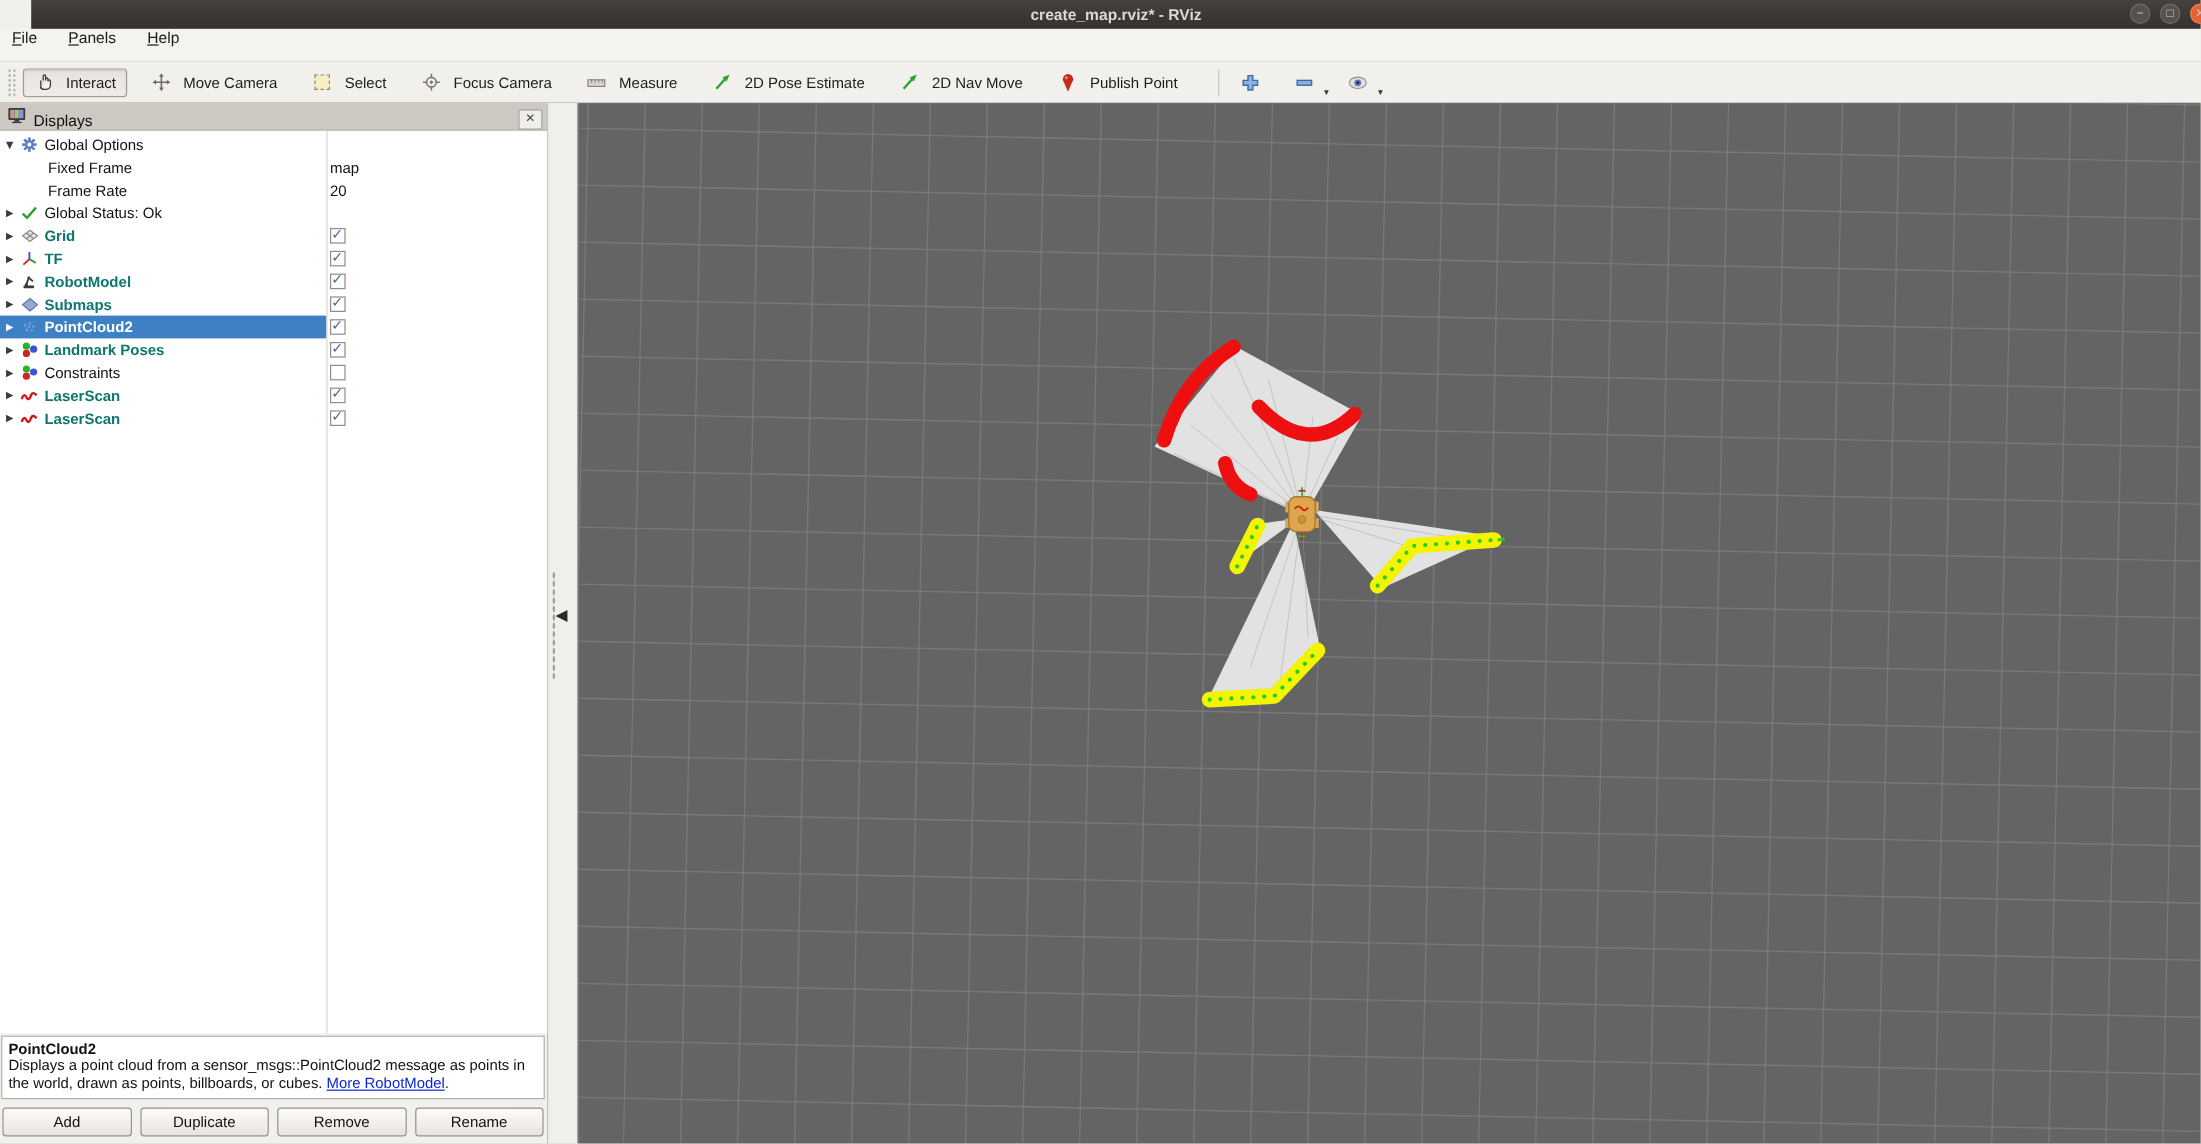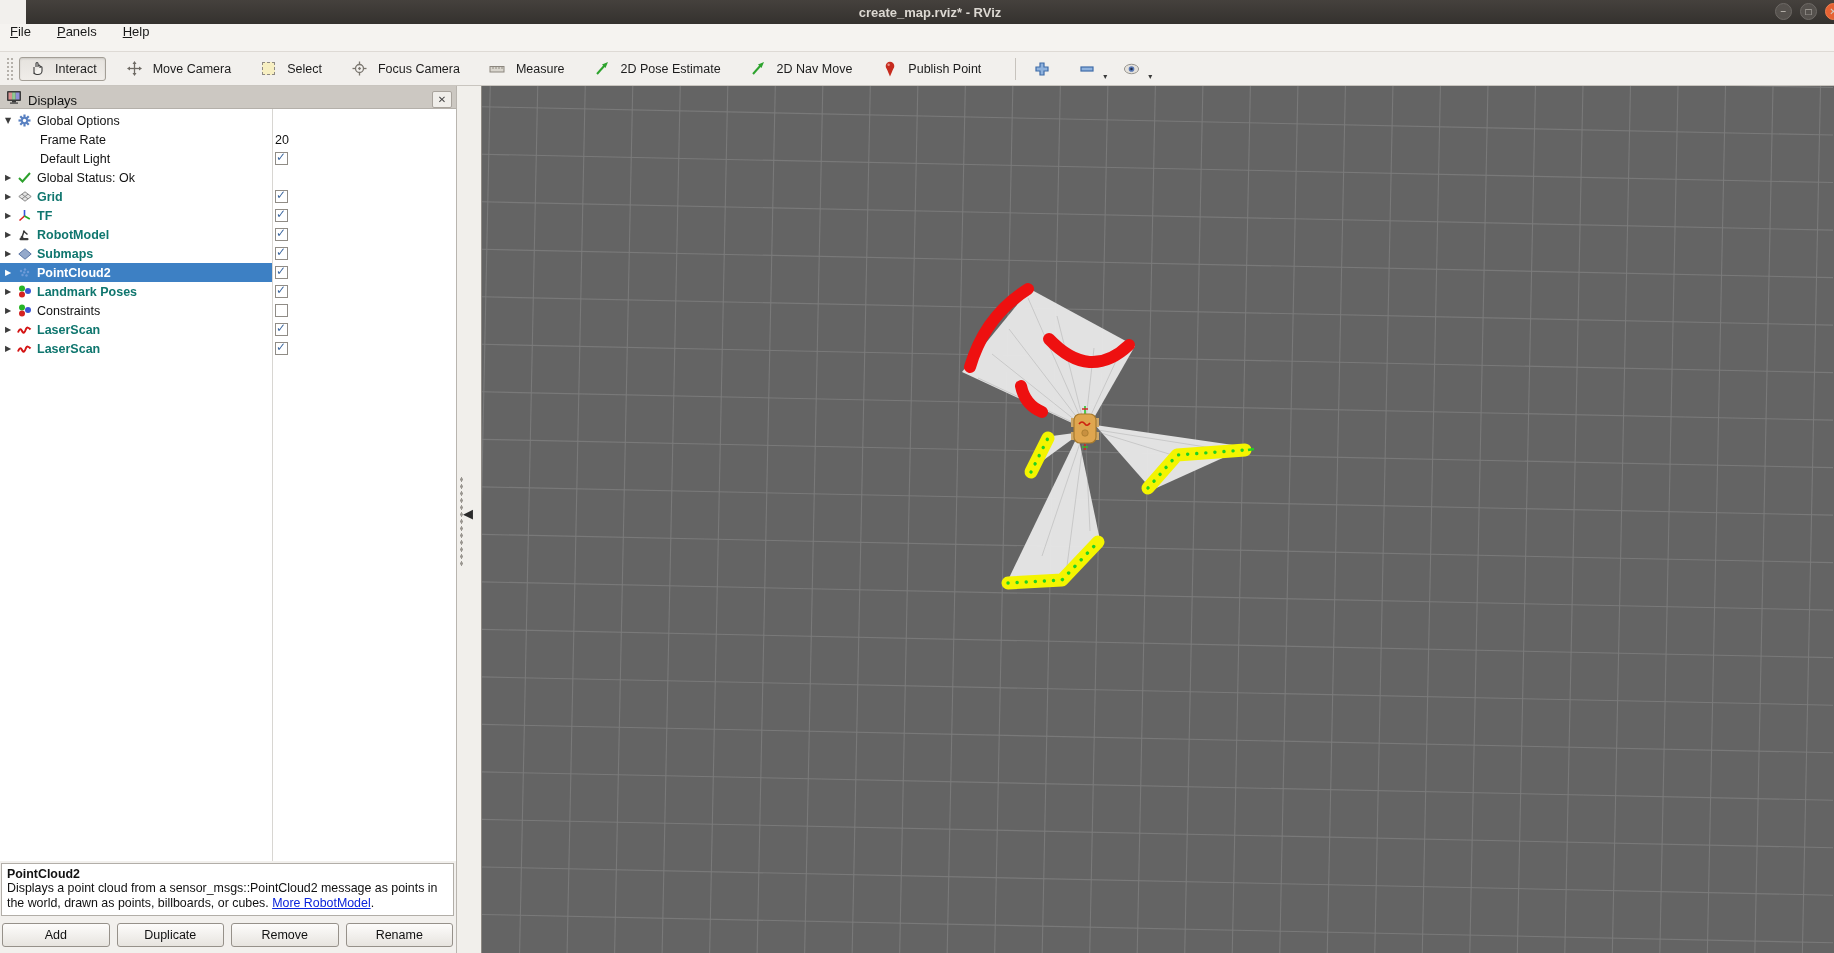--- a/index.html
+++ b/index.html
@@ -281,41 +281,41 @@
                 </g>
               <circle cx="6.5" cy="6.5" r="3.4" fill="#577fc0"></circle>
                 <circle cx="6.5" cy="6.5" r="1.7" fill="#ffffff"></circle>
             </svg>
           </span>
           <span class="tname">Global Options</span>
         </div>
         <div class="valuecell"></div>
       </div>
 
+      <div class="trow">
+        <div class="labelcell">
+            <span class="indent"></span>
+          <span class="tname">Fixed Frame</span>
+          </div>
+        <div class="valuecell">
+          <span>map</span>
+          </div>
+      </div>
 
 
       <div class="trow">
         <div class="labelcell">
             <span class="indent"></span>
           <span class="tname">Frame Rate</span>
           </div>
         <div class="valuecell">
           <span>20</span>
           </div>
       </div>
 
-      <div class="trow">
-        <div class="labelcell">
-            <span class="indent"></span>
-          <span class="tname">Default Light</span>
-          </div>
-        <div class="valuecell">
-            <span class="cbox checked"></span>
-          </div>
-      </div>
 
       <div class="trow">
         <div class="labelcell">
           <span class="expander sym">▶</span>
           <span class="ticon">
             <svg width="13" height="11" viewBox="0 0 13 11">
                 <path d="M1,6 L4.5,9.5 L12,1" fill="none" stroke="#2ca02c" stroke-width="2"></path>
               </svg>
           </span>
           <span class="tname">Global Status: Ok</span>

